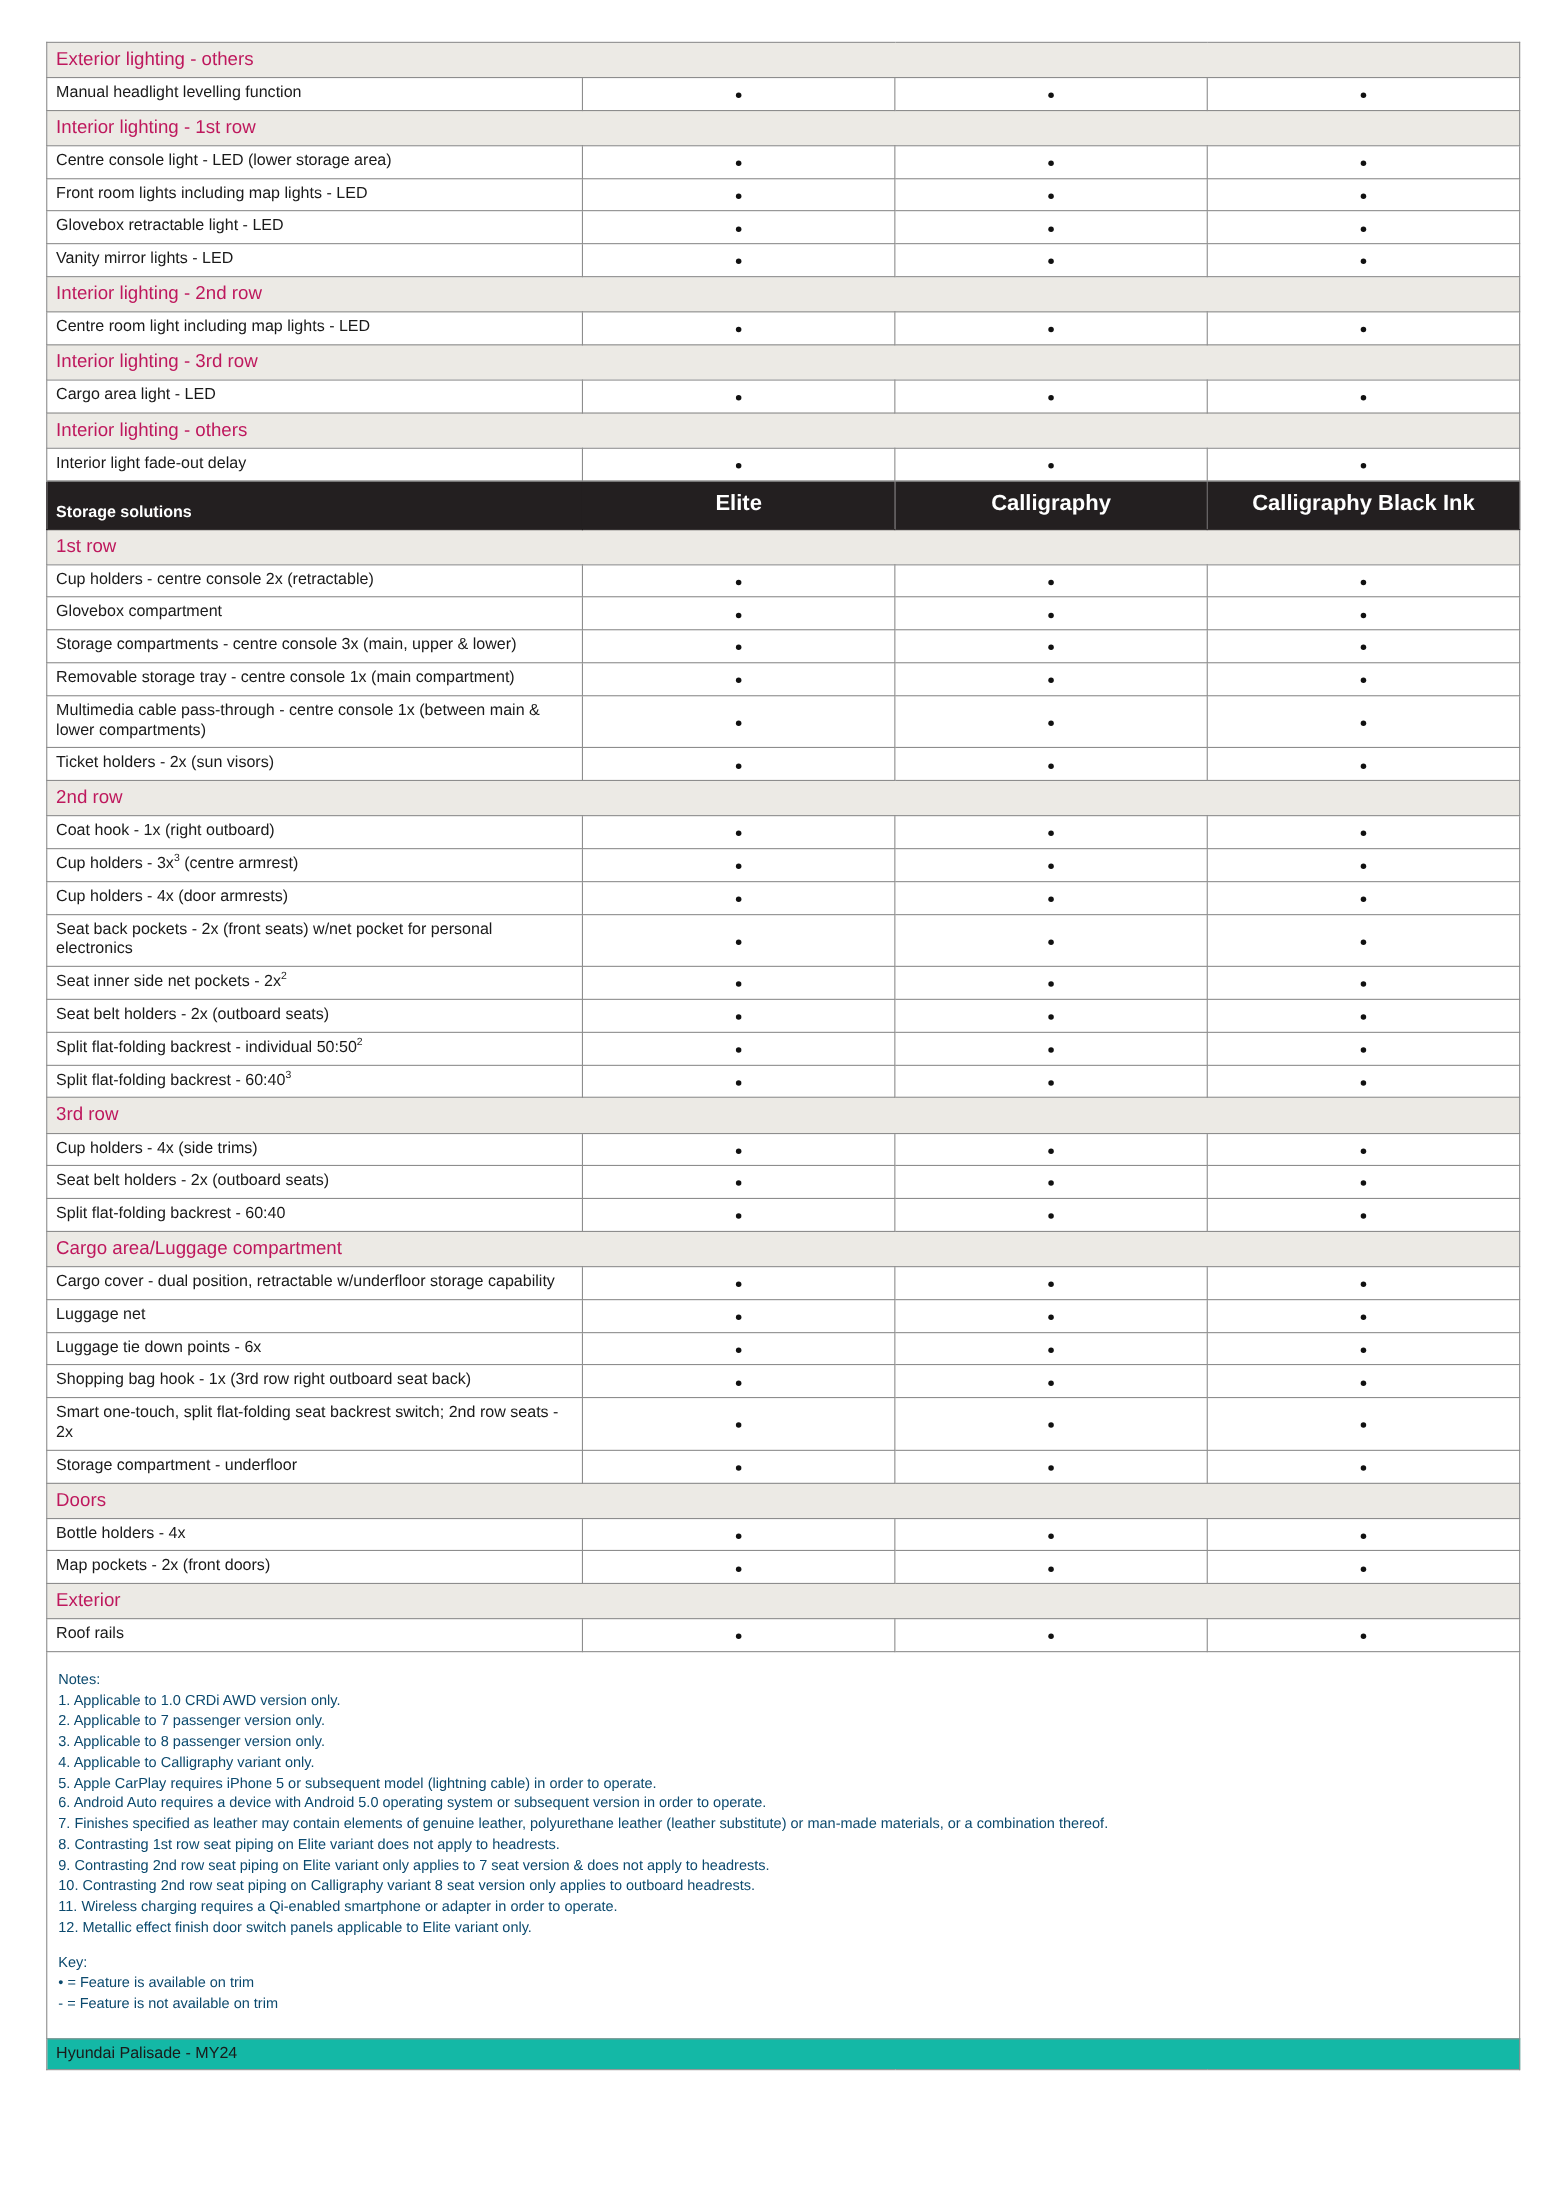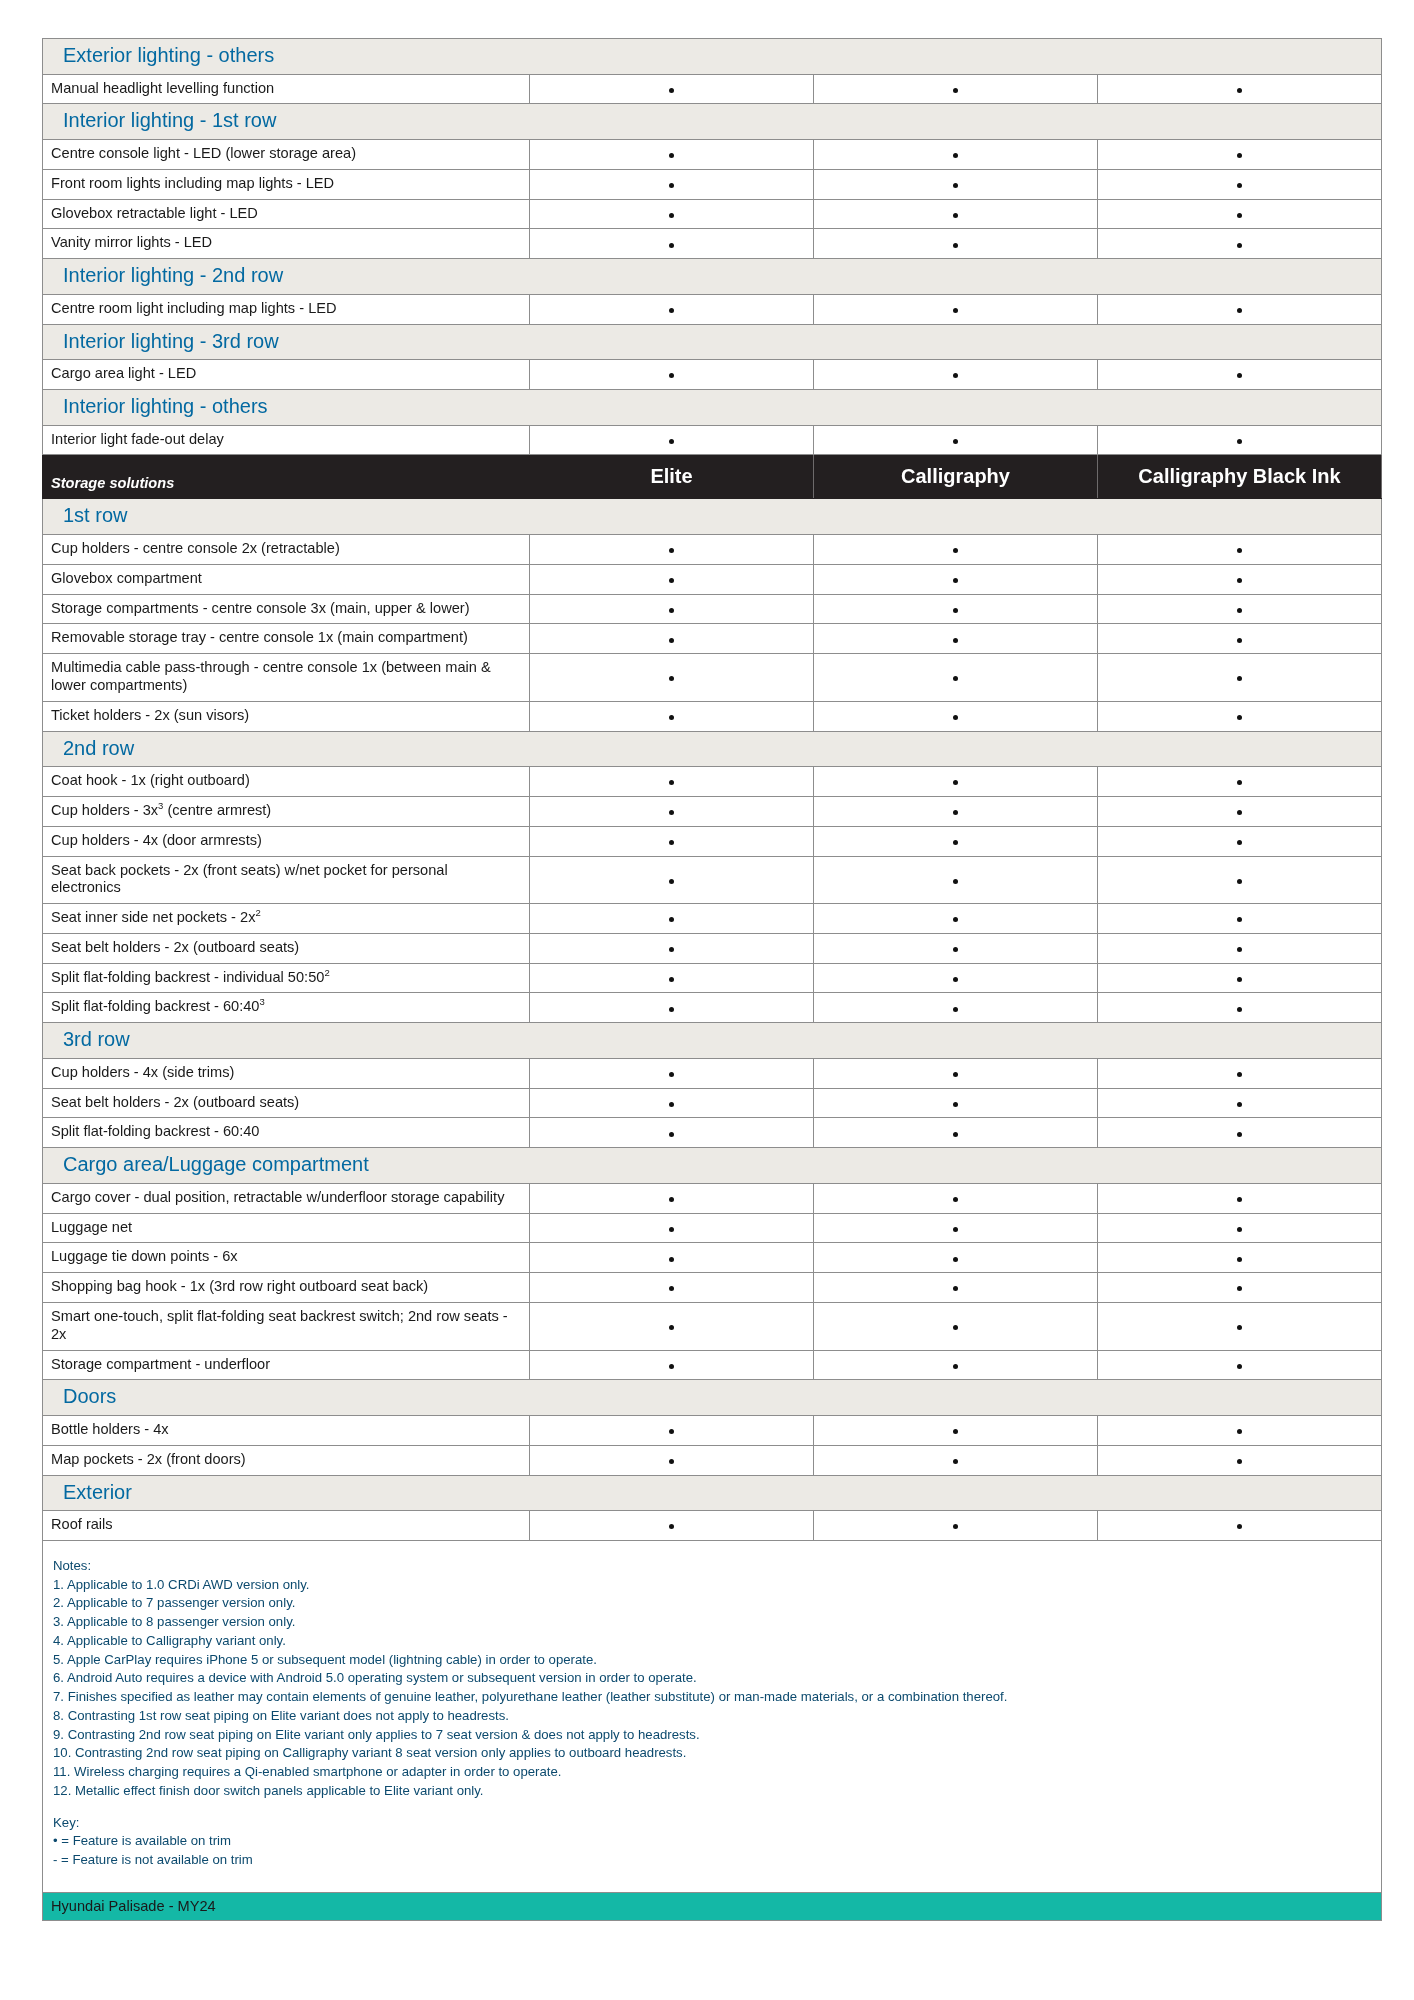--- a/index.html
+++ b/index.html
@@ -40,39 +40,38 @@
 
   
   tr.group td {
     background: #eceae5;
     border-top: 1px solid #8d8d8d;
     border-bottom: 1px solid #8d8d8d;
     border-left: 1px solid #8d8d8d;
     border-right: 1px solid #8d8d8d;
   }
   tr.group td .label {
-    padding: 5px 8px 6px 20px;
-    font-size: 20px;
+    padding: 5px 8px 6px 8px;
+    font-size: 17px;
     line-height: 1.18;
-    color: #0369a1;
+    color: #be185d;
   }
 
   
   tr.bandhdr td {
     background: #231f20;
     border-color: #231f20;
     border-top: 1px solid #231f20;
     border-bottom: 1px solid #231f20;
   }
   tr.bandhdr td.feature .label {
     padding: 20px 8px 7px 8px;
     color: #ffffff;
     font-weight: bold;
     font-size: 14.6px;
-    font-style: italic;
   }
   tr.bandhdr td.var {
     text-align: center;
     color: #ffffff;
     font-weight: bold;
     font-size: 20px;
     border-left: 1px solid #6d6a6b;
     border-right: 1px solid #6d6a6b;
     padding: 6px 4px 7px 4px;
   }

